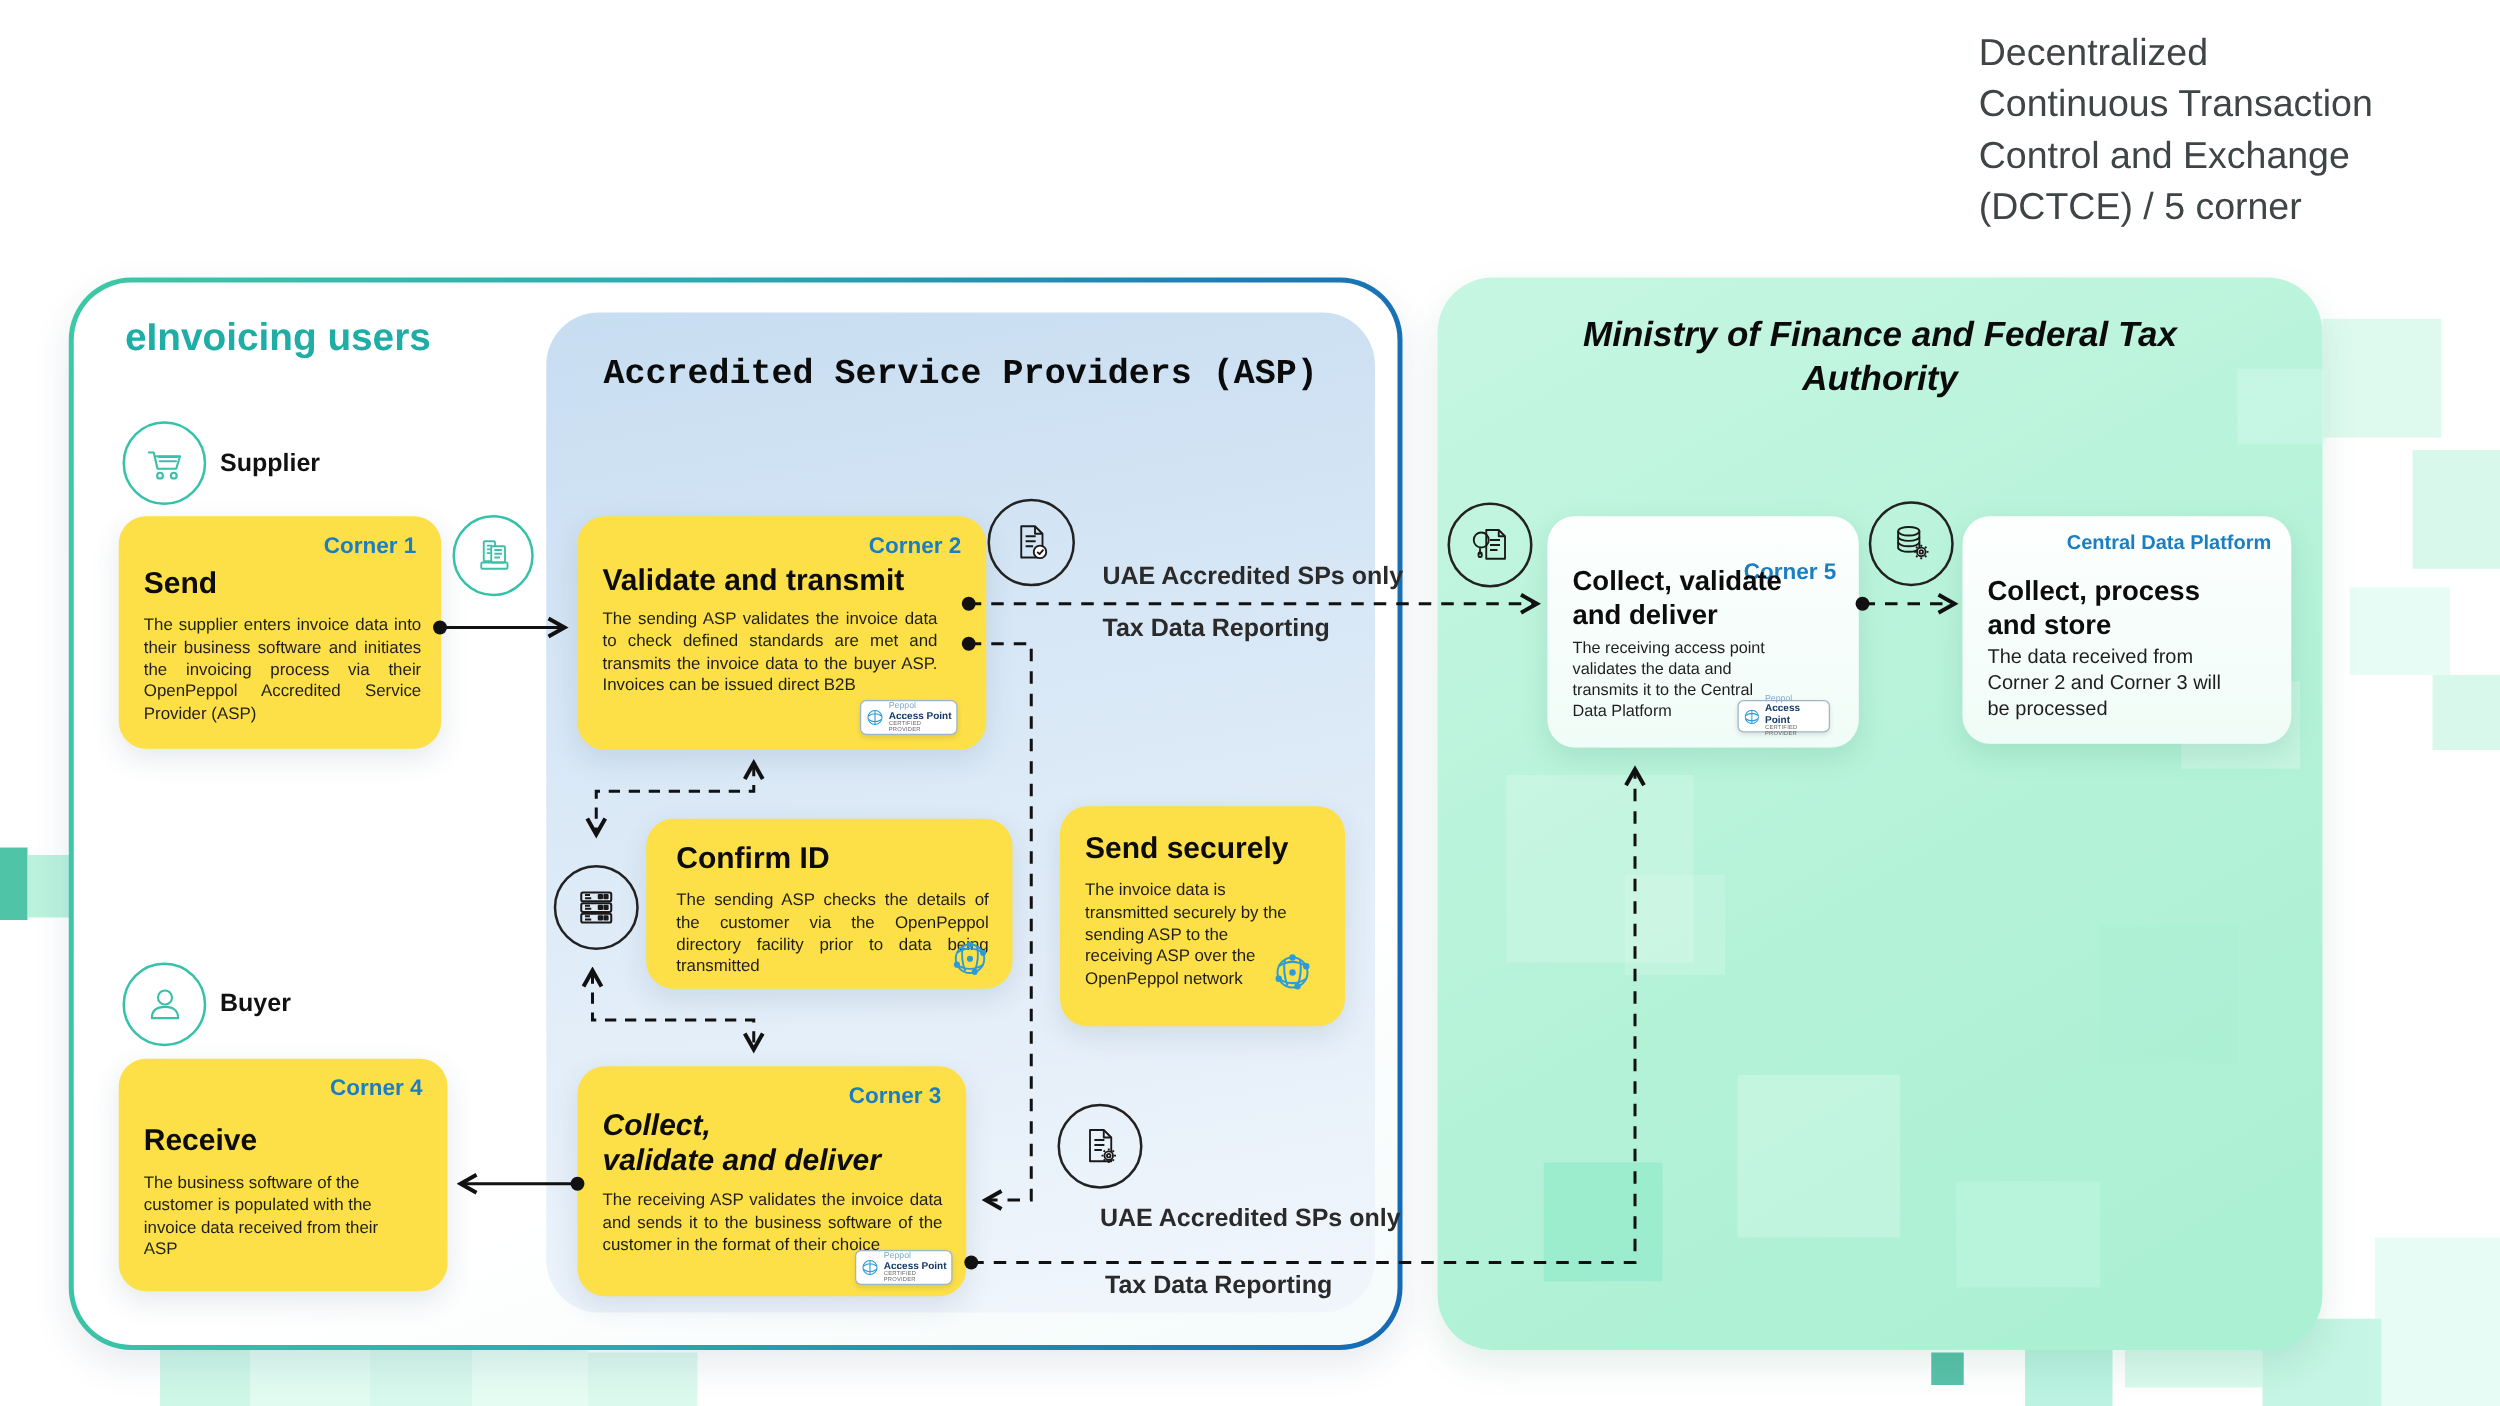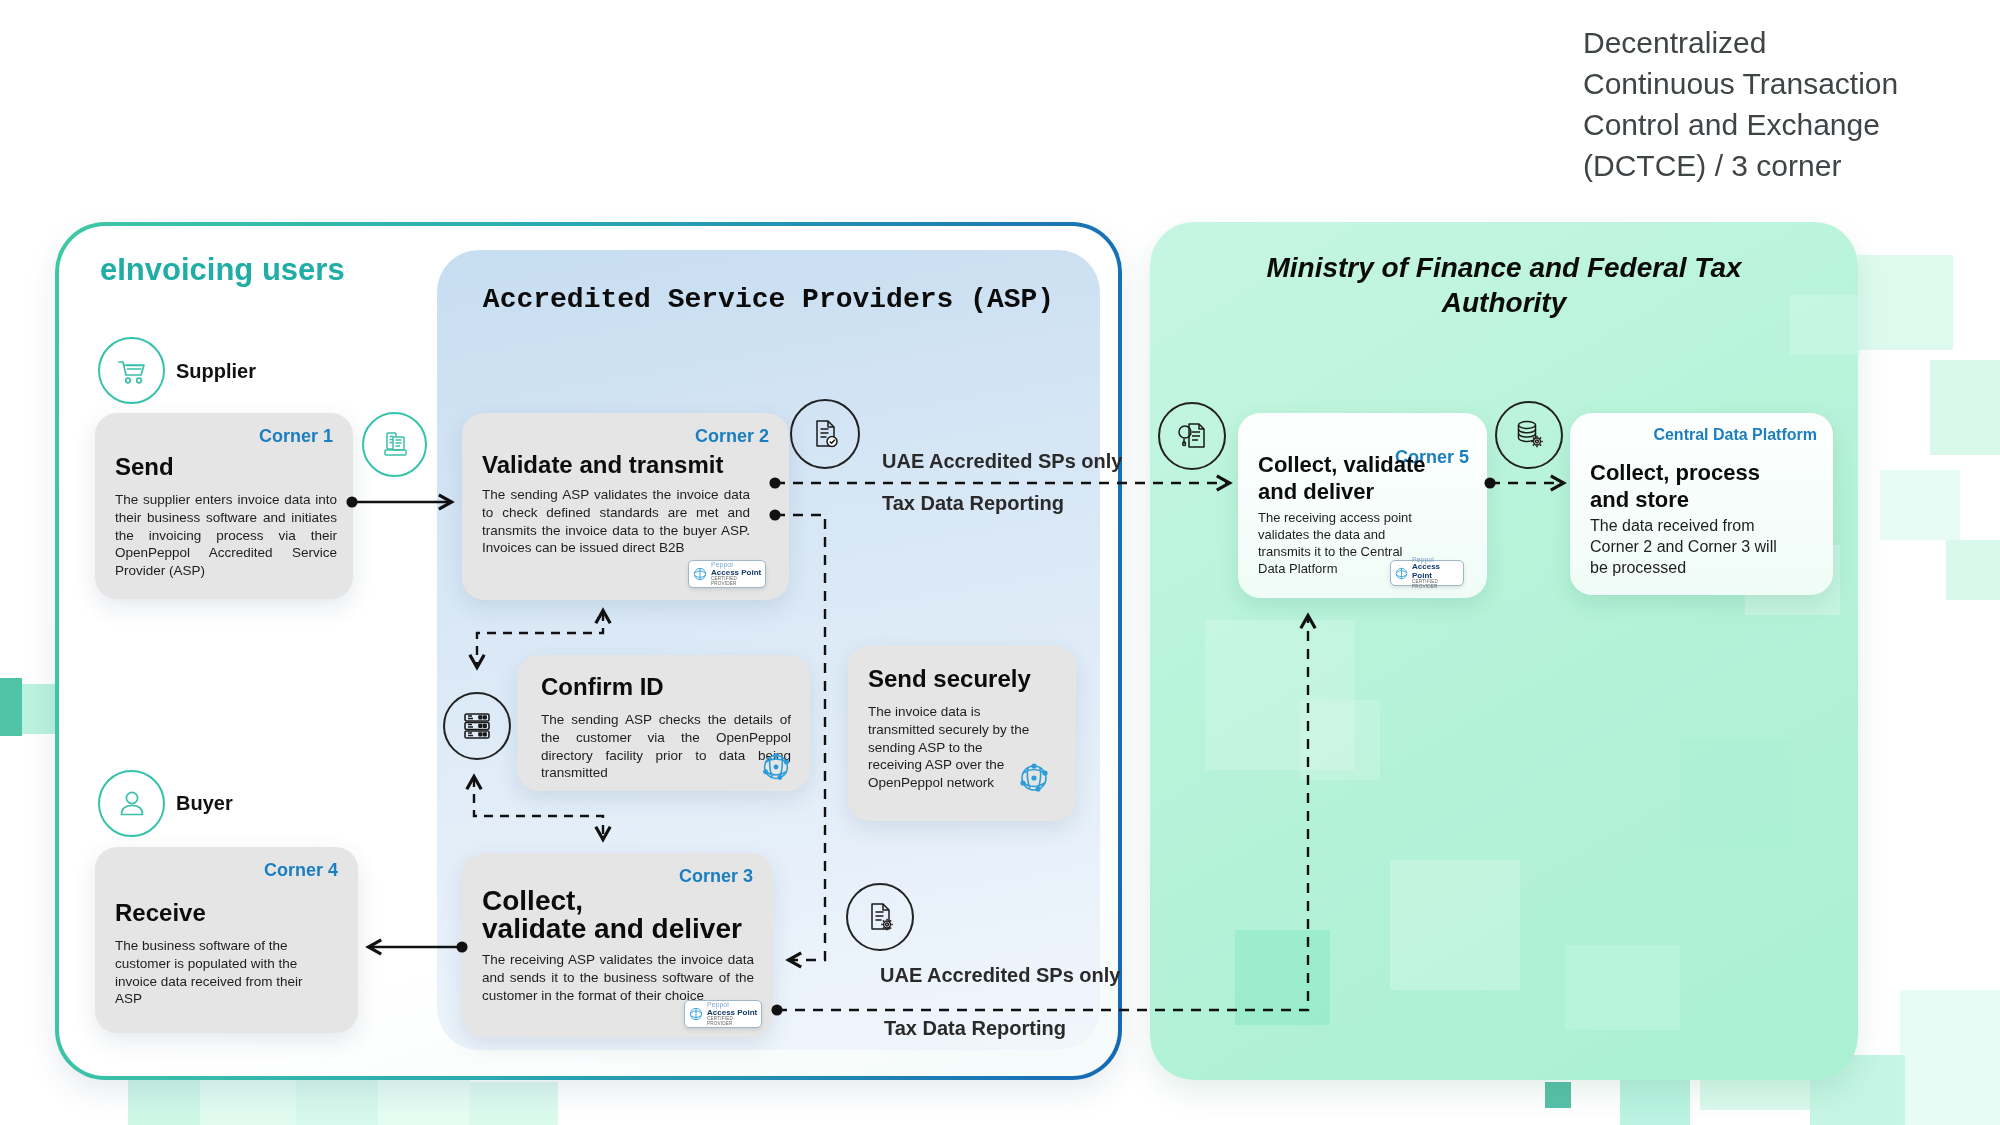--- a/index.html
+++ b/index.html
@@ -16,21 +16,21 @@
   .users-panel-inner{position:absolute;left:4px;top:4px;right:4px;bottom:4px;border-radius:46px;
         background:linear-gradient(160deg,#ffffff 70%,#f4fbfa 100%);}
   .asp-panel{left:437px;top:250px;width:663px;height:800px;border-radius:42px;
         background:linear-gradient(170deg,#c7ddf1 0%,#d9e8f6 40%,#f1f6fc 100%);z-index:2;}
   .ministry-panel{left:1150px;top:222px;width:708px;height:858px;border-radius:44px;
         background:linear-gradient(150deg,#c6f6e2 0%,#b4f2d8 55%,#aaf0d3 100%);
         box-shadow:0 12px 28px rgba(30,120,90,0.12);z-index:1;}
   .panel-title{font-weight:bold;font-size:28px;color:#0b0b0b;text-align:center;z-index:3;}
   .users-title{left:100px;top:252px;font-weight:bold;font-size:31px;color:#1fada5;z-index:3;}
   
-  .card{position:absolute;background:#e5e5e5;border-radius:22px;
+  .card{position:absolute;background:#fde047;border-radius:22px;
         box-shadow:0 8px 22px rgba(40,70,110,0.12);z-index:3;}
   .card-mint{background:linear-gradient(180deg,#fdfffe 0%,#f0fcf7 100%);
         box-shadow:0 8px 22px rgba(20,110,80,0.13);}
   .tag{position:absolute;top:13px;right:20px;font-weight:bold;font-size:18px;color:#1b7ec1;}
   .tag-wide{font-size:16px;right:16px;}
   .h1x{position:absolute;left:20px;font-weight:bold;font-size:24px;color:#0c0c0c;}
   .h2x{position:absolute;left:20px;font-weight:bold;font-size:22px;color:#0c0c0c;line-height:27px;}
   .bodytxt{position:absolute;left:20px;font-size:13.5px;line-height:1.32;color:#1e1e1e;text-align:justify;}
   
   .circ{position:absolute;border-radius:50%;z-index:3;display:flex;align-items:center;justify-content:center;}
@@ -68,21 +68,21 @@
   <div class="sq" style="left:1700px;top:1000px;width:110px;height:110px;background:rgba(180,243,218,.5);"></div>
   <div class="sq" style="left:1810px;top:1055px;width:95px;height:70px;background:rgba(150,236,205,.55);"></div>
   <div class="sq" style="left:1900px;top:990px;width:100px;height:135px;background:rgba(200,248,230,.45);"></div>
   <div class="sq" style="left:1620px;top:1080px;width:70px;height:45px;background:rgba(120,230,195,.5);"></div>
   <div class="sq" style="left:1545px;top:1082px;width:26px;height:26px;background:rgba(47,177,147,.8);"></div>
 
   <div class="abs page-title">
     <div>Decentralized</div>
     <div>Continuous Transaction</div>
     <div>Control and Exchange</div>
-    <div>(DCTCE) / 3 corner</div>
+    <div>(DCTCE) / 5 corner</div>
   </div>
 
   <div class="abs users-panel-border">
     <div class="users-panel-inner"></div>
   </div>
   <div class="abs asp-panel"></div>
   <div class="abs ministry-panel"></div>
 
   <div class="sq" style="left:1205px;top:620px;width:150px;height:150px;background:rgba(255,255,255,.18);z-index:2;"></div>
   <div class="sq" style="left:1235px;top:930px;width:95px;height:95px;background:rgba(134,231,198,.5);z-index:2;"></div>
@@ -192,21 +192,21 @@
       <circle cx="20" cy="8" r="1.8" fill="#2b9cd8"></circle>
         <circle cx="31" cy="15" r="1.8" fill="#2b9cd8"></circle>
       <circle cx="9" cy="25" r="1.8" fill="#2b9cd8"></circle>
         <circle cx="24" cy="31" r="1.8" fill="#2b9cd8"></circle>
       <circle cx="20" cy="20" r="1.8" fill="#2b9cd8"></circle>
     </svg>
   </div>
 
   <div class="card" style="left:462px;top:853px;width:311px;height:184px;">
     <div class="tag">Corner 3</div>
-    <div class="h2x" style="top:34px;font-size:28px;line-height:28px;">
+    <div class="h2x" style="top:34px;font-size:24px;line-height:28px;font-style:italic;">
       <div>Collect,</div>
       <div>validate and deliver</div>
     </div>
     <div class="bodytxt" style="top:98px;width:272px;">The receiving ASP validates the invoice data and sends it to the business software of the customer in the format of their choice</div>
   </div>
   <div class="badge" style="left:684px;top:1000px;">
     <span>
       <svg width="16" height="16" viewBox="0 0 20 20" fill="none" stroke="#2b9cd8" stroke-width="1.1">
         <circle cx="10" cy="10" r="7"></circle>
           <path d="M3.5 8.5Q10 4 16.5 8.5M3.5 12Q10 16.5 16.5 12M10 3v14"></path>

